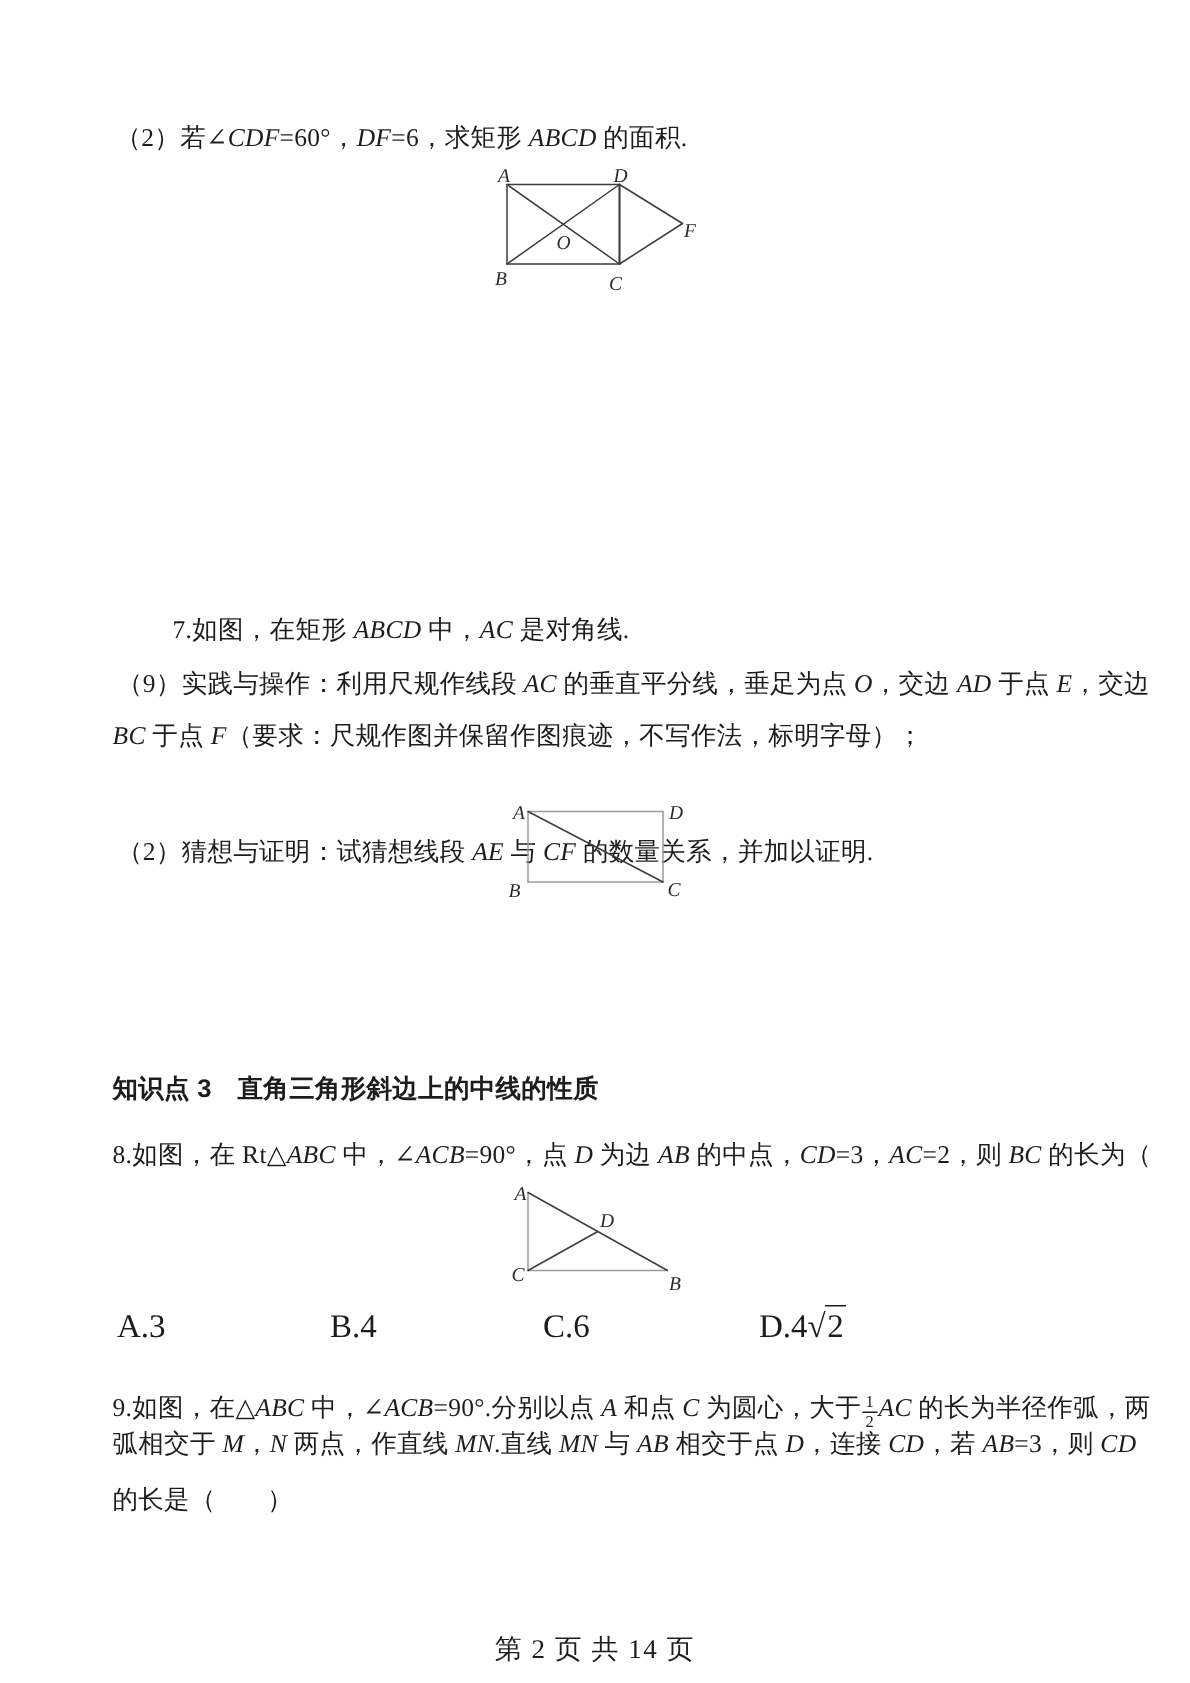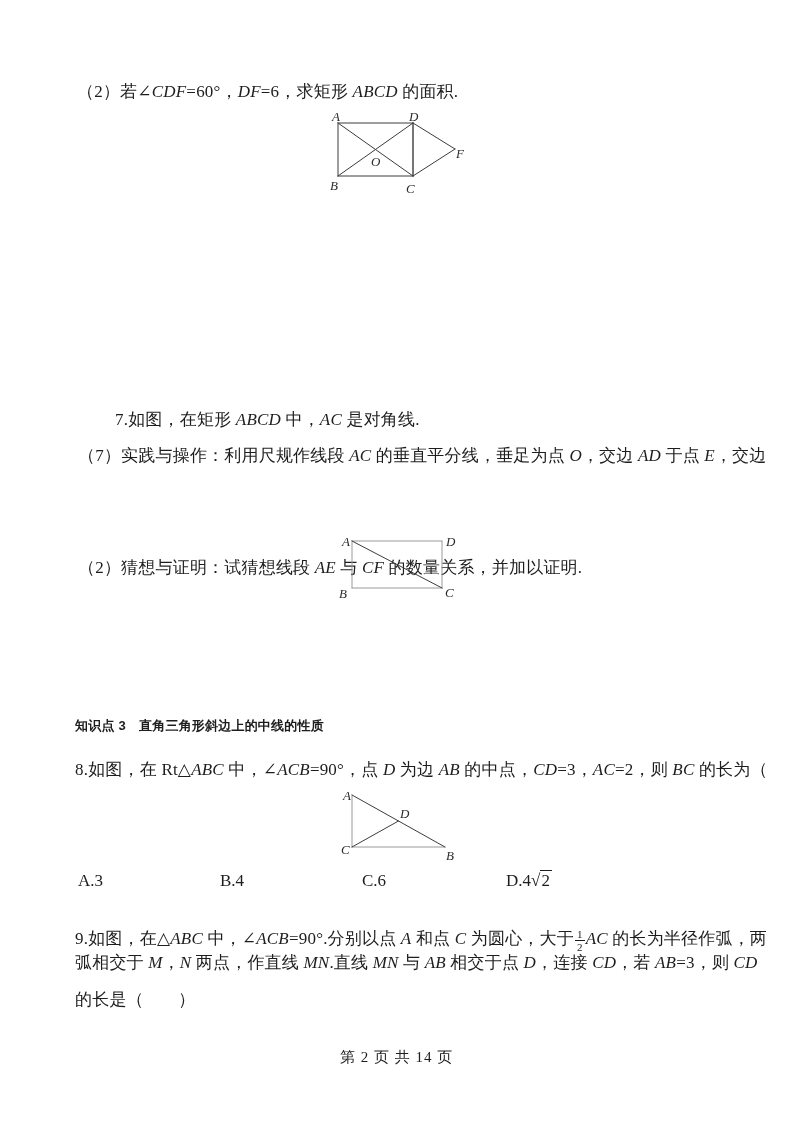--- a/index.html
+++ b/index.html
@@ -9,24 +9,24 @@
     font-family:"Liberation Serif","DejaVu Serif",serif;
     color:#1d1d1d;
   }
   .tline {
     position:absolute; font-size:17px; line-height:21px;
     white-space:nowrap; letter-spacing:0.2px;
   }
   .it { font-style:italic; }
   .heading {
     font-family:"Liberation Sans","DejaVu Sans",sans-serif;
-    font-weight:700; font-size:13px;
+    font-weight:700; font-size:17px;
   }
-  .footer { width:100%; text-align:center; font-size:15px; letter-spacing:1px; }
-  .option { position:absolute; font-size:17px; }
+  .footer { width:100%; text-align:center; font-size:18px; letter-spacing:1px;margin-top:42px; }
+  .option { position:absolute; font-size:22px; }
   
   .frac {
     display:inline-block; text-align:center; vertical-align:-7px;
     font-size:11px; line-height:1.1; margin:0 1px;
   }
   .frac .num { display:block; border-bottom:1px solid #1d1d1d; padding:0 2px 0px; }
   .frac .den { display:block; }
   
   .sqrt { white-space:nowrap; }
   .sqrt .rad { border-top:1.2px solid #1d1d1d; padding:0 2px 0 1px; }
@@ -59,21 +59,22 @@
     <line class="dark" x1="88" y1="72" x2="130" y2="45"></line>
     <text x="7" y="17">A</text>
     <text x="84" y="17">D</text>
     <text x="5" y="86">B</text>
     <text x="81" y="89">C</text>
     <text x="46" y="62">O</text>
     <text x="131" y="54">F</text>
   </svg>
 
   <div class="tline" style="left:75px; top:409px;margin-left:40px;"><span>7.如图，在矩形 </span><span class="it">ABCD</span><span> 中，</span><span class="it">AC</span><span> 是对角线.</span></div>
-  <div class="tline" style="left:78px; top:445px;"><span>（7）实践与操作：利用尺规作线段 </span><span class="it">AC</span><span> 的垂直平分线，垂足为点 </span><span class="it">O</span><span>，交边 </span><span class="it">AD</span><span> 于点 </span><span class="it">E</span><span>，交边</span></div>
+  <div class="tline" style="left:78px; top:445px;"><span>（9）实践与操作：利用尺规作线段 </span><span class="it">AC</span><span> 的垂直平分线，垂足为点 </span><span class="it">O</span><span>，交边 </span><span class="it">AD</span><span> 于点 </span><span class="it">E</span><span>，交边</span></div>
+  <div class="tline" style="left:75px; top:480px;"><span class="it">BC</span><span> 于点 </span><span class="it">F</span><span>（要求：尺规作图并保留作图痕迹，不写作法，标明字母）；</span></div>
   <div class="tline" style="left:78px; top:513px;margin-top:44px;"><span>（2）猜想与证明：试猜想线段 </span><span class="it">AE</span><span> 与 </span><span class="it">CF</span><span> 的数量关系，并加以证明.</span></div>
 
   <svg class="fig" style="left:333px; top:528px;" width="128" height="72" viewBox="0 0 128 72">
     <line class="light" x1="19" y1="13" x2="109" y2="13"></line>
     <line class="light" x1="109" y1="13" x2="109" y2="60"></line>
     <line class="light" x1="109" y1="60" x2="19" y2="60"></line>
     <line class="light" x1="19" y1="60" x2="19" y2="13"></line>
     <line class="dark" x1="19" y1="13" x2="109" y2="60"></line>
     <text x="9" y="18">A</text>
     <text x="113" y="18">D</text>

